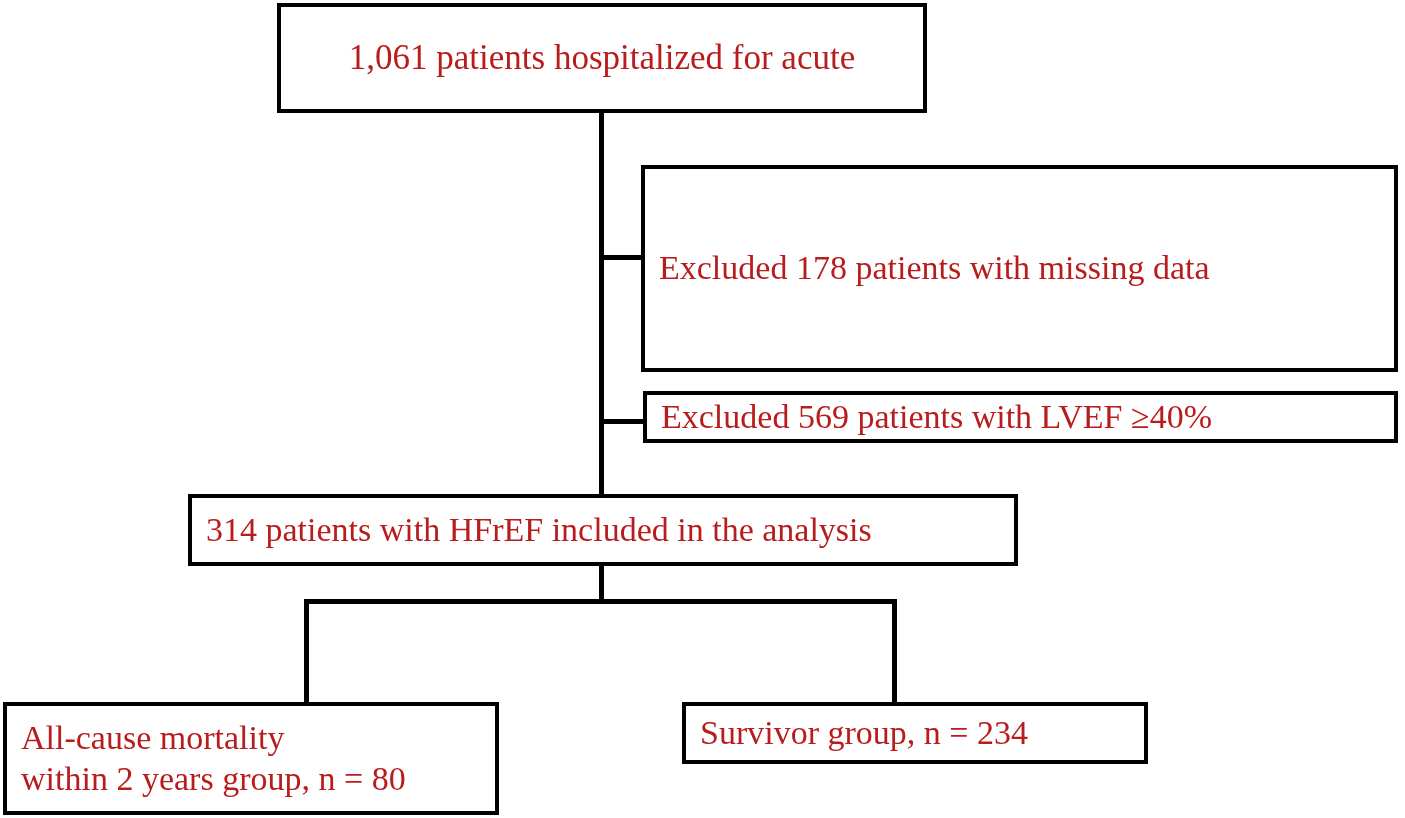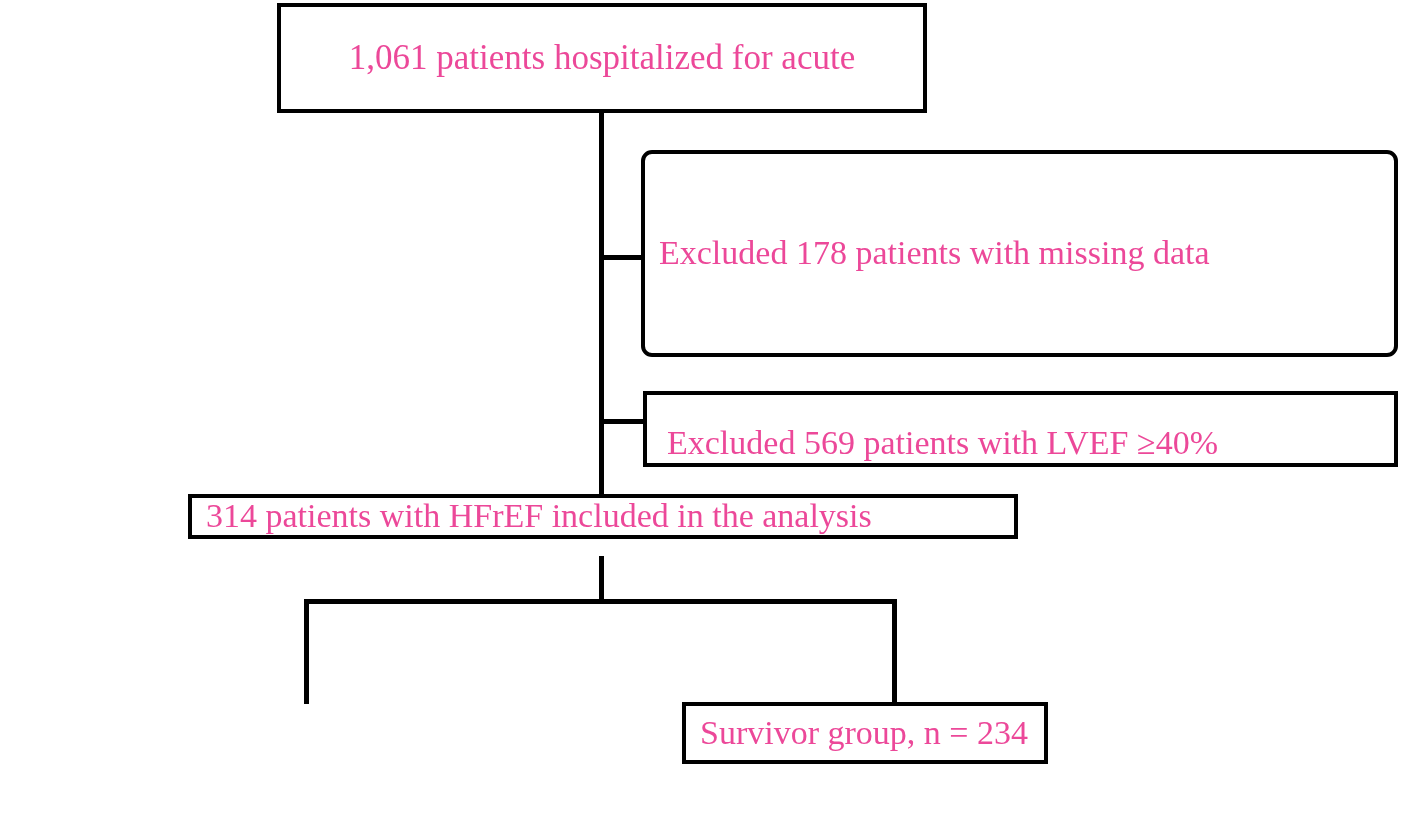--- a/index.html
+++ b/index.html
@@ -23,21 +23,21 @@
     border: 4px solid #000000;
     background: #ffffff;
     display: flex;
     flex-direction: column;
     justify-content: center;
   }
   .node-text {
     display: block;
     white-space: pre;
     line-height: 1.18;
-    color: #ec4899;
+    color: #b91c1c;
   }
   .center .node-text {
     text-align: center;
   }
   .left .node-text {
     text-align: left;
   }
   .connector {
     position: absolute;
     background: #000000;
@@ -49,65 +49,63 @@
     top: 3px;
     width: 650px;
     height: 110px;
     padding: 0 14px;
   }
   #box-cohort .node-text { font-size: 35px; }
 
   
   #box-excluded-missing {
     left: 641px;
-    top: 150px;
+    top: 165px;
     width: 757px;
     height: 207px;
     padding: 6px 10px 6px 14px;
-    border-radius: 11px;
   }
   #box-excluded-missing .node-text { font-size: 34px; }
   #box-excluded-missing .indent { padding-left: 42px; }
 
   
   #box-excluded-lvef {
     left: 643px;
     top: 391px;
     width: 755px;
-    height: 76px;
-    padding: 0 10px 0 20px;
-    justify-content: flex-end;
+    height: 52px;
+    padding: 0 10px 0 14px;
   }
   #box-excluded-lvef .node-text { font-size: 34px; }
 
   
   #box-included {
     left: 188px;
     top: 494px;
     width: 830px;
-    height: 45px;
+    height: 72px;
     padding: 0 10px 0 14px;
   }
   #box-included .node-text { font-size: 34px; }
 
   
   #box-mortality {
     left: 3px;
     top: 702px;
     width: 496px;
     height: 113px;
     padding: 4px 10px 4px 14px;
   }
   #box-mortality .node-text { font-size: 34px; }
 
   
   #box-survivor {
     left: 682px;
     top: 702px;
-    width: 366px;
+    width: 466px;
     height: 62px;
     padding: 0 10px 0 14px;
   }
   #box-survivor .node-text { font-size: 34px; }
 
   
   
   #conn-trunk-main {
     left: 599px;
     top: 113px;
@@ -179,18 +177,22 @@
   </div>
 
   <div class="node left" id="box-excluded-lvef">
     <span class="node-text">Excluded 569 patients with LVEF ≥40%</span>
   </div>
 
   <div class="node left" id="box-included">
     <span class="node-text">314 patients with HFrEF included in the analysis</span>
   </div>
 
+  <div class="node left" id="box-mortality">
+    <span class="node-text">All-cause mortality</span>
+    <span class="node-text">within 2 years group, n = 80</span>
+  </div>
 
   <div class="node left" id="box-survivor">
     <span class="node-text">Survivor group, n = 234</span>
   </div>
 
 </div>
 
 </body></html>

